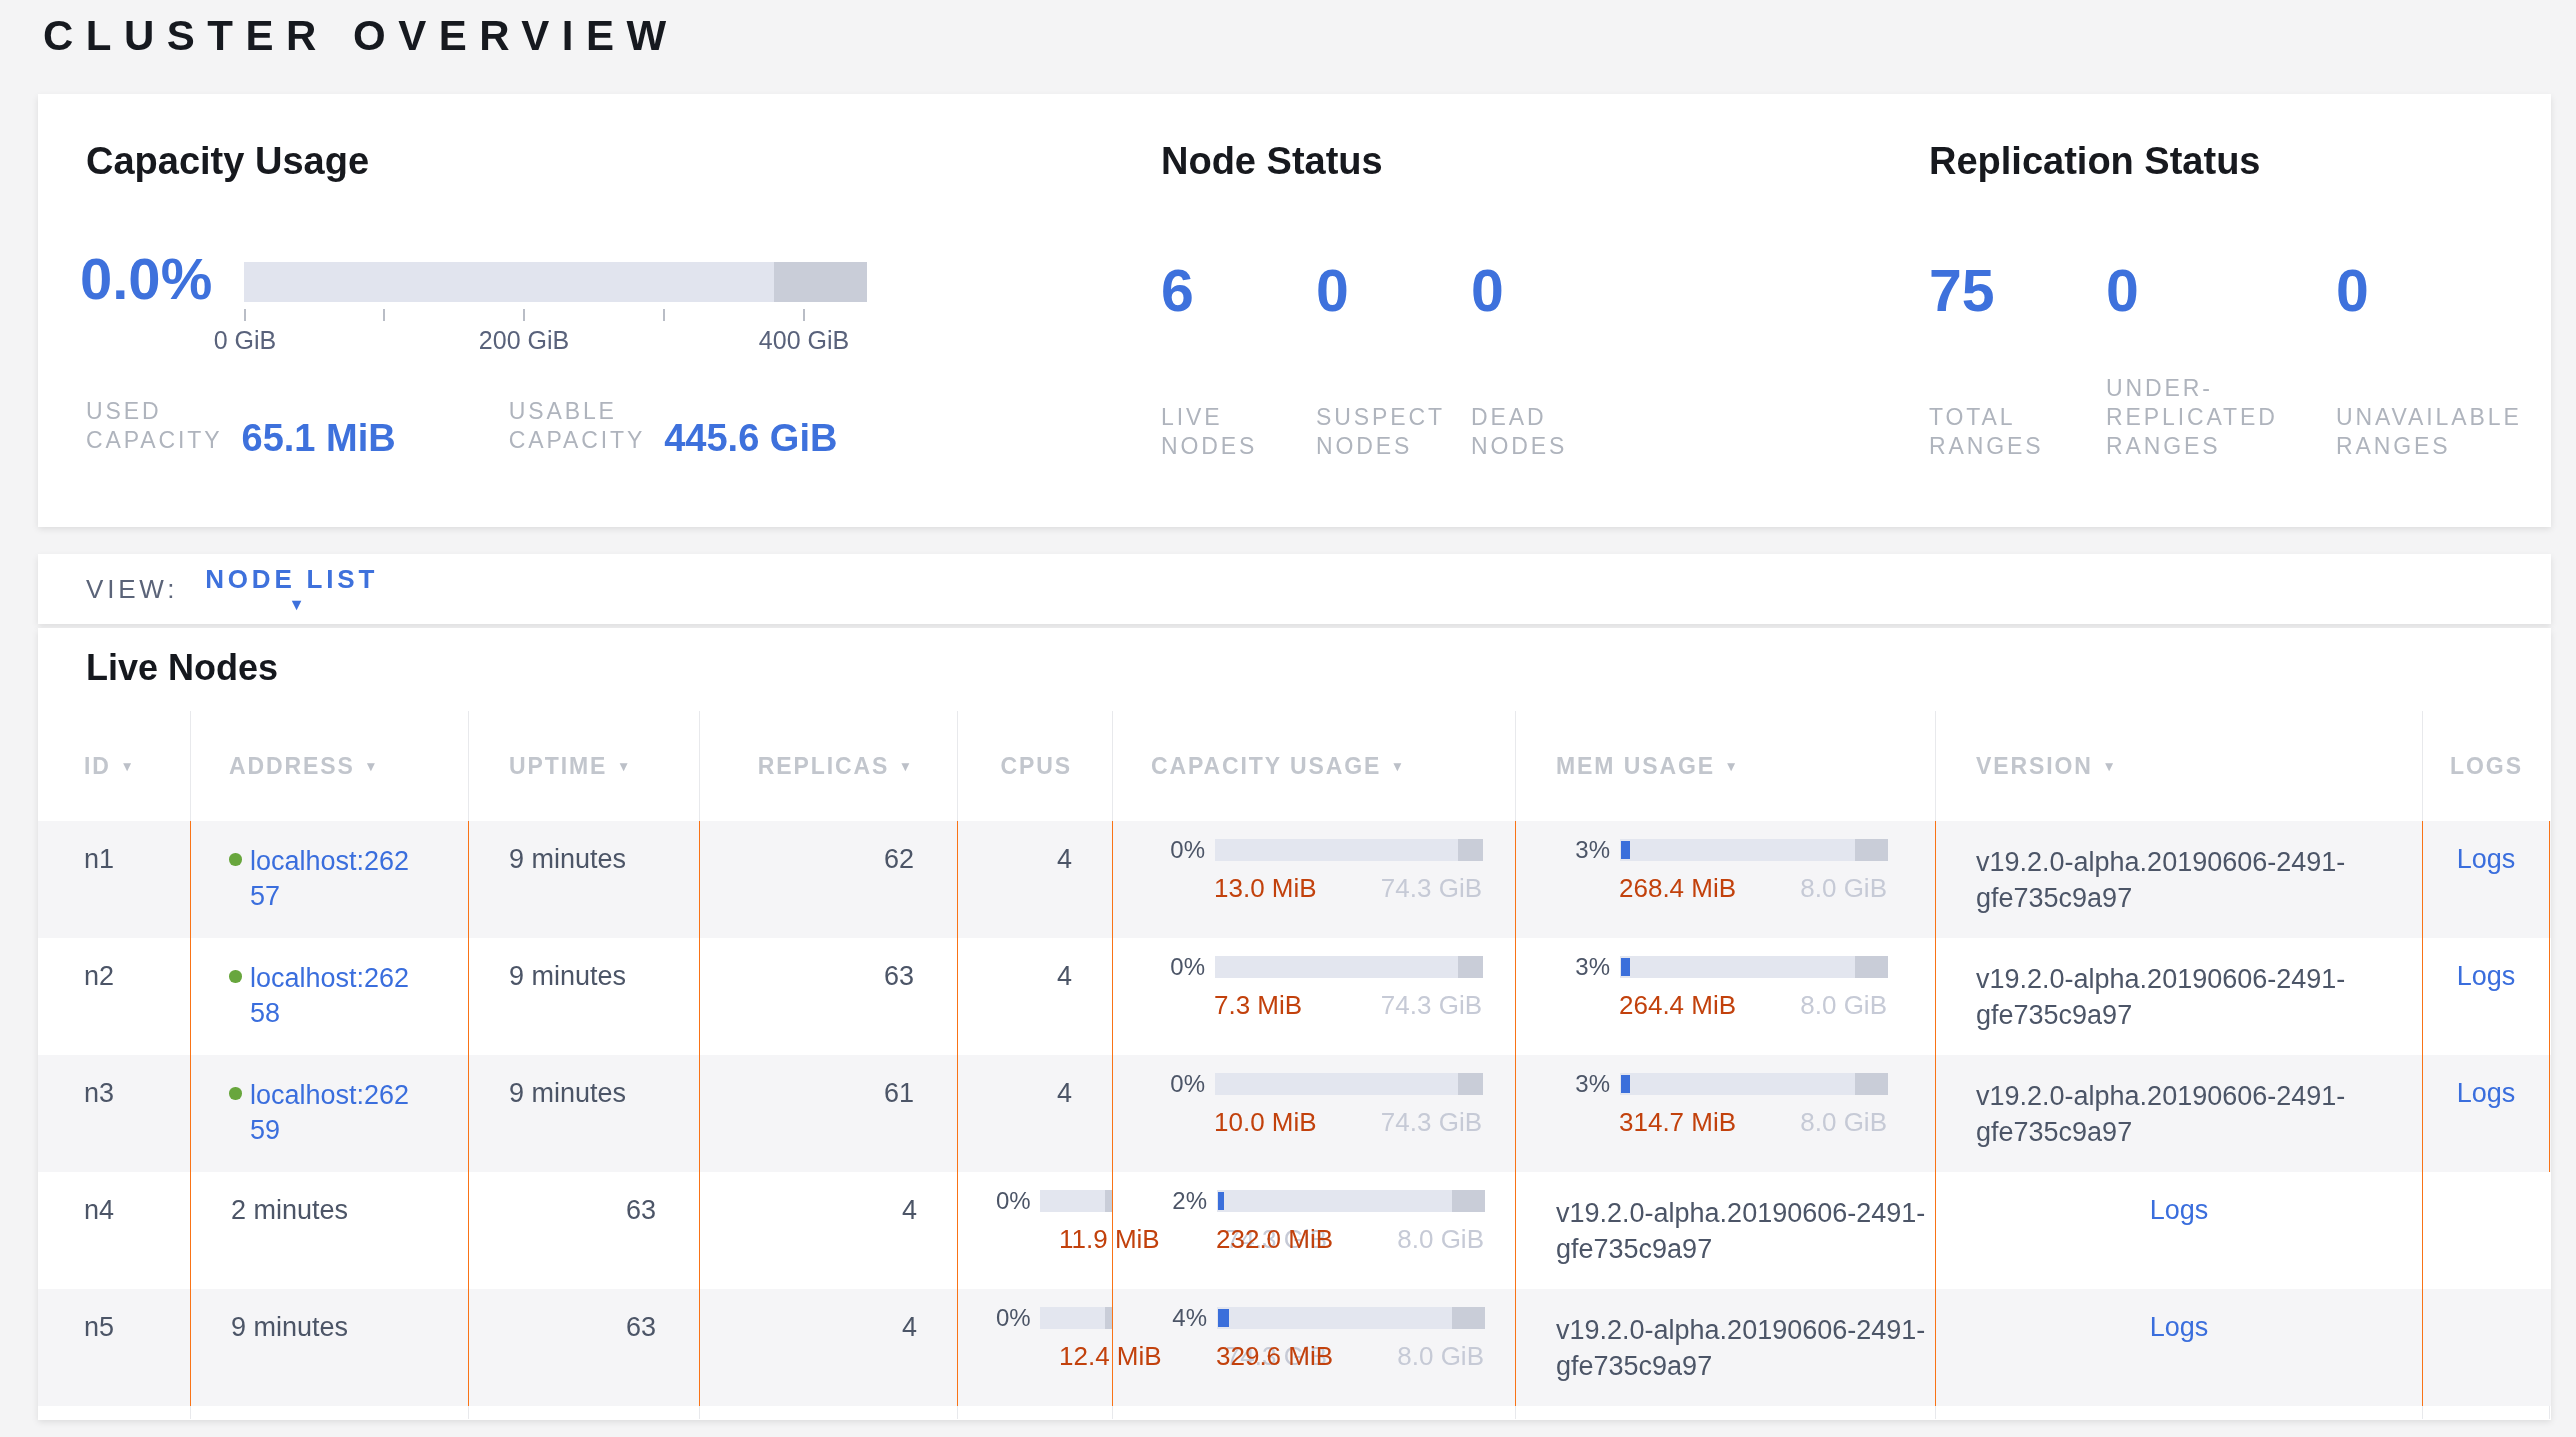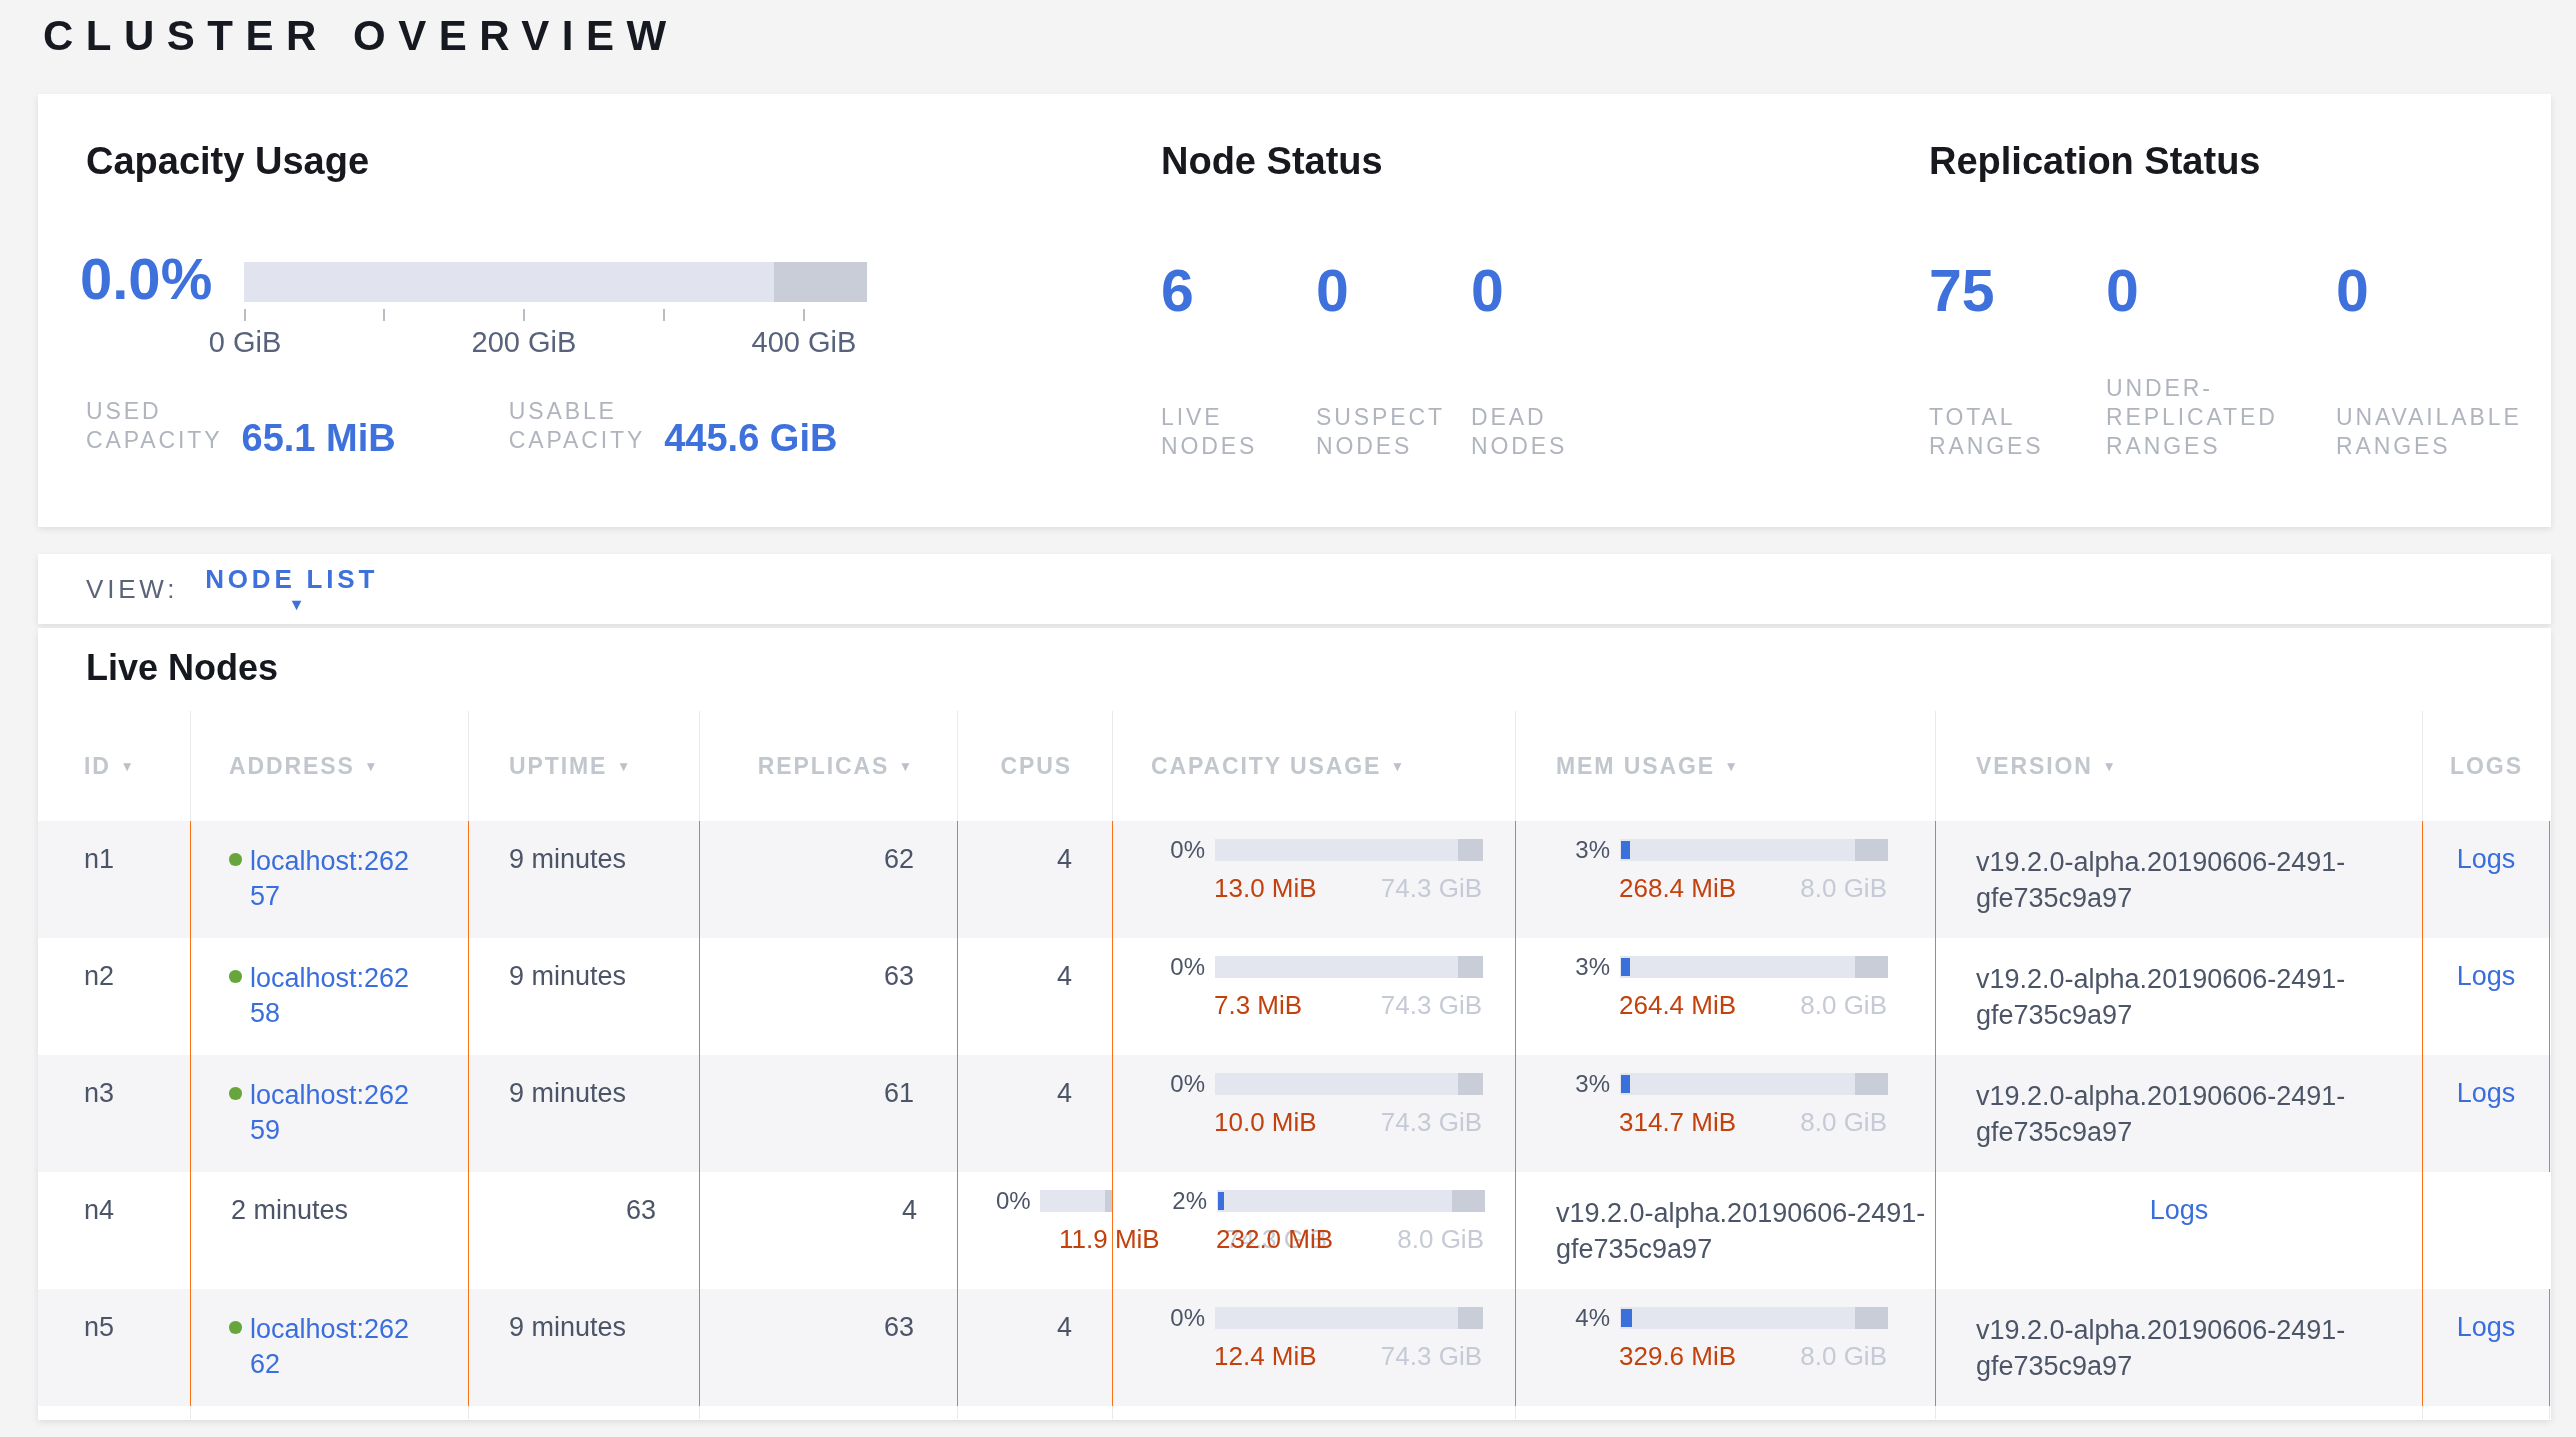--- a/index.html
+++ b/index.html
@@ -19,21 +19,21 @@
   .t-capacity { left:48px; } .t-nodes { left:1123px; } .t-repl { left:1891px; }
 
   .big-pct { position:absolute; left:42px; top:151px; font-size:58px; font-weight:600; color:#3e71dc; }
 
   .cap-bar { position:absolute; left:206px; top:168px; width:623px; height:40px; background:#e1e4ee; }
   .cap-bar-fill { position:absolute; left:0; top:0; bottom:0; background:#3e71dc; }
   .cap-bar-tail { position:absolute; right:0; top:0; bottom:0; width:15%; background:#c9cdd8; }
   .cap-ticks { position:absolute; left:206px; top:215px; width:623px; height:11.5px; }
   .cap-tick { position:absolute; top:0; width:1.9px; height:11.5px; background:#b9bdc6; }
   .cap-tick-labels { position:absolute; left:206px; top:232px; width:623px; height:29px;
-    font-size:29px; color:#59627b; }
+    font-size:25px; color:#59627b; }
   .cap-tick-label { position:absolute; transform:translateX(-50%); white-space:nowrap; }
 
   .cap-stats { position:absolute; left:48px; top:303px; display:flex; }
   .cap-stat { display:flex; align-items:flex-end; }
   .cap-stat + .cap-stat { margin-left:113px; }
   .stat-label { font-size:23px; line-height:29px; letter-spacing:2.9px; color:#afb4bd; font-weight:500; }
   .stat-label span { display:block; }
   .cap-stat .stat-value { font-size:38px; font-weight:600; color:#3e71dc; margin-left:19px; margin-bottom:-4.8px; white-space:nowrap; }
 
   .stat-row { position:absolute; top:163px; display:flex; }
@@ -394,24 +394,20 @@
             </div>
             <div class="td p-ver">
               <span class="ver-text">v19.2.0-alpha.20190606-2491-gfe735c9a97</span>
             </div>
             <div class="td c-logs">
               <a class="logs-link">Logs</a>
             </div>
           </div>
           <div class="tr row alt">
             <div class="td txt p-id">n5</div>
-            <div class="td">
-              <span class="dot"></span>
-              <a class="addr-link">localhost:26262</a>
-            </div>
             <div class="td txt p-up">9 minutes</div>
             <div class="td num p-rep">63</div>
             <div class="td num p-cpu">4</div>
             <div class="td usage p-cap">
               <div class="u-top">
                 <span class="u-pct">0%</span>
                 <div class="u-bar">
                   <div class="u-tail" style="width: 9.3%;"></div>
                 </div>
               </div>

